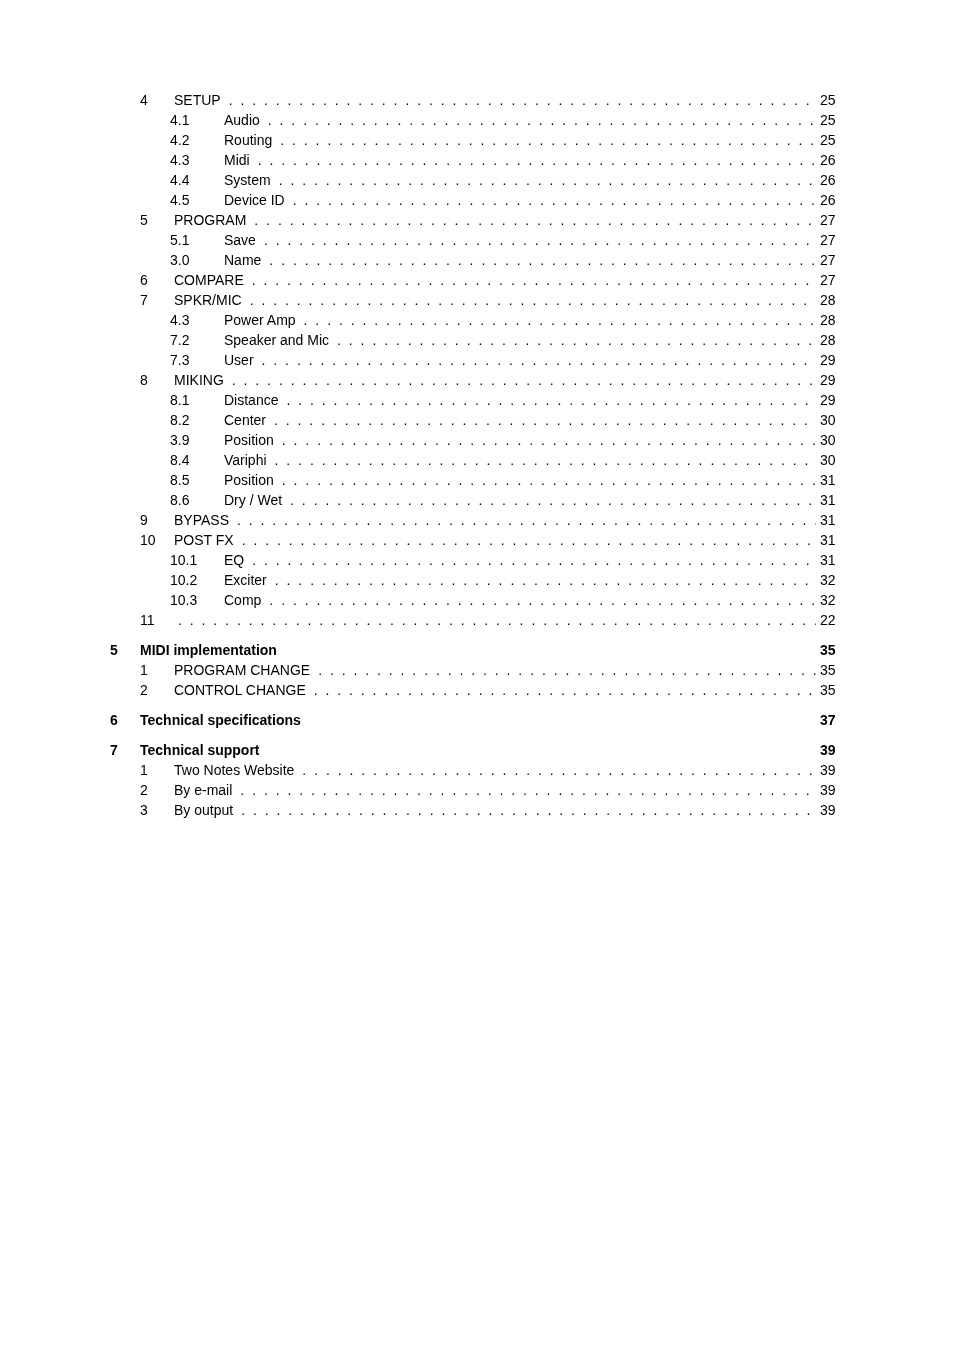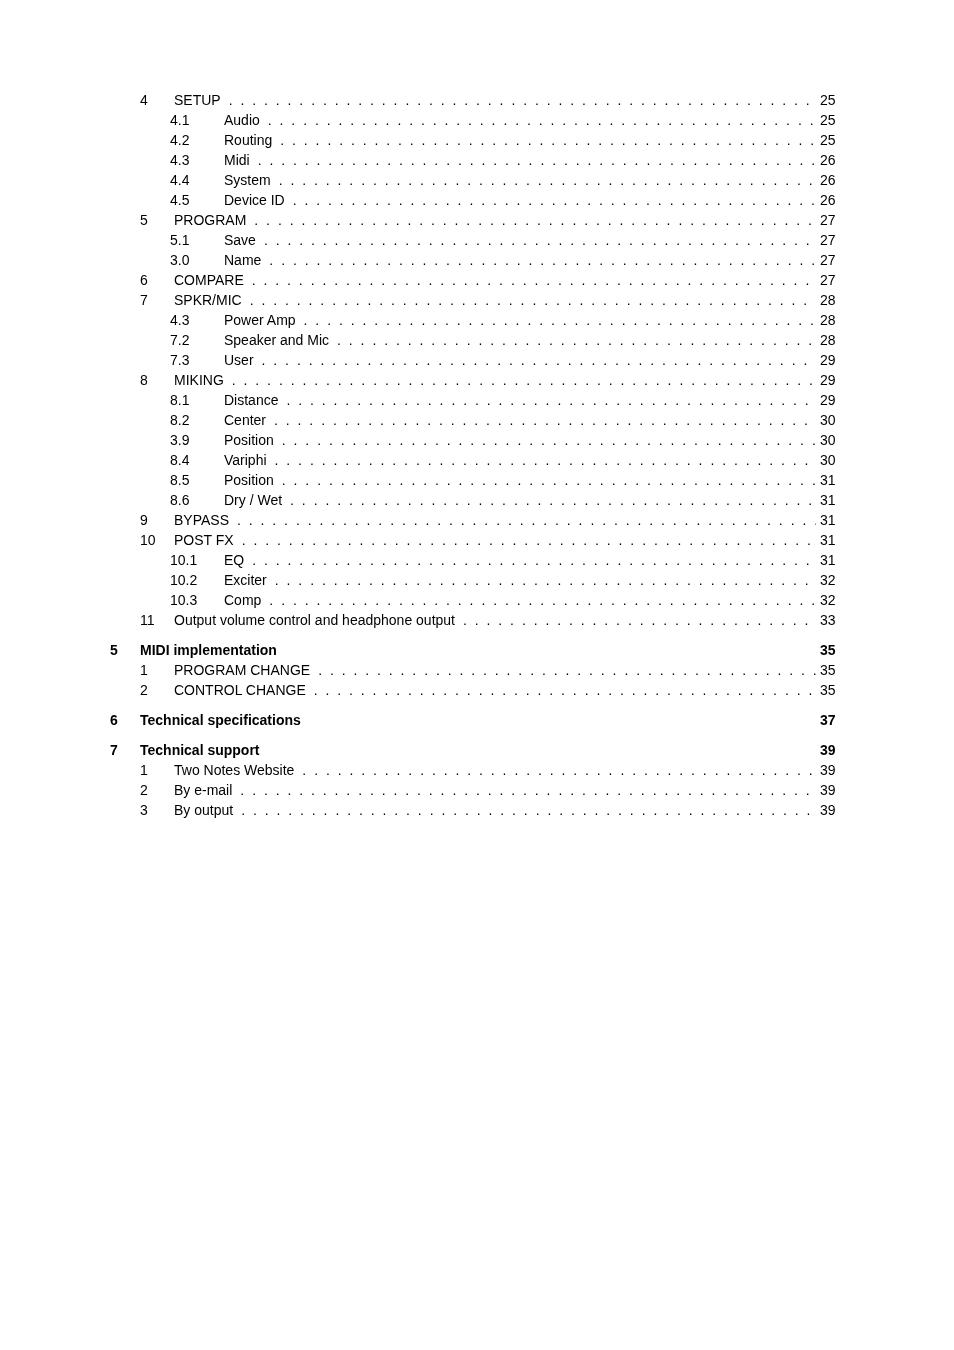--- a/index.html
+++ b/index.html
@@ -210,23 +210,22 @@
         <span class="seg-page">32</span>
       </div>
       <div class="toc-row lvl-3">
         <span class="seg-subnum">10.3</span>
         <span class="seg-title">Comp</span>
         <span class="dots"></span>
         <span class="seg-page">32</span>
       </div>
       <div class="toc-row lvl-2">
         <span class="seg-num">11</span>
-        <span class="seg-title">Output volume control and headphone output</span>
-        <span class="dots"></span>
-        <span class="seg-page">33</span>
+        <span class="dots"></span>
+        <span class="seg-page">22</span>
       </div>
       <div class="toc-row lvl-1 no-dots gap-top">
         <span class="seg-num bold">5</span>
         <span class="seg-title bold">MIDI implementation</span>
         <span class="dots"></span>
         <span class="seg-page bold">35</span>
       </div>
       <div class="toc-row lvl-2">
         <span class="seg-num">1</span>
         <span class="seg-title">PROGRAM CHANGE</span>

